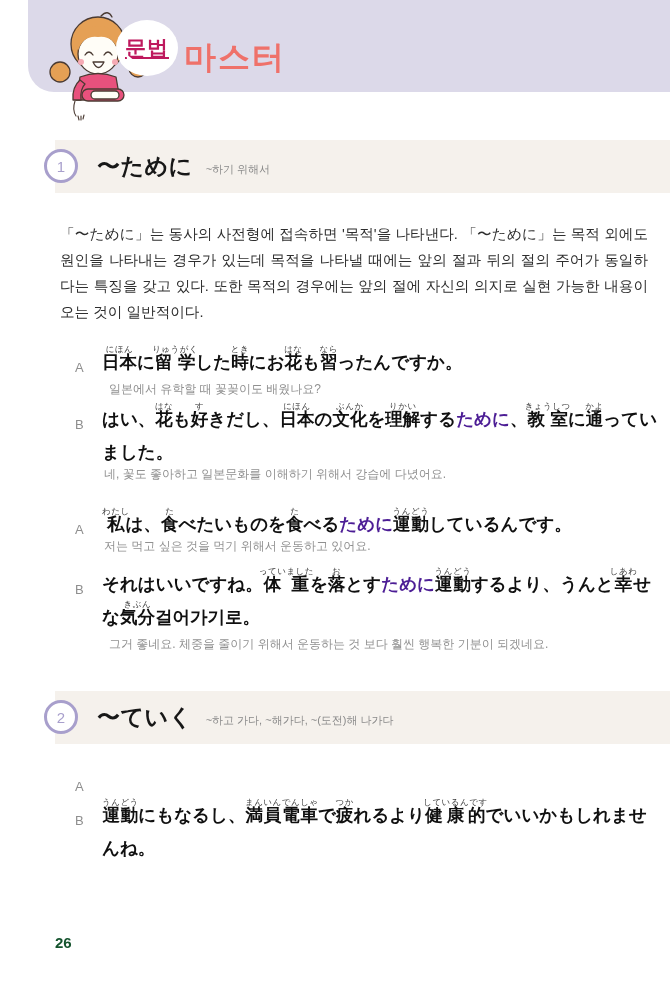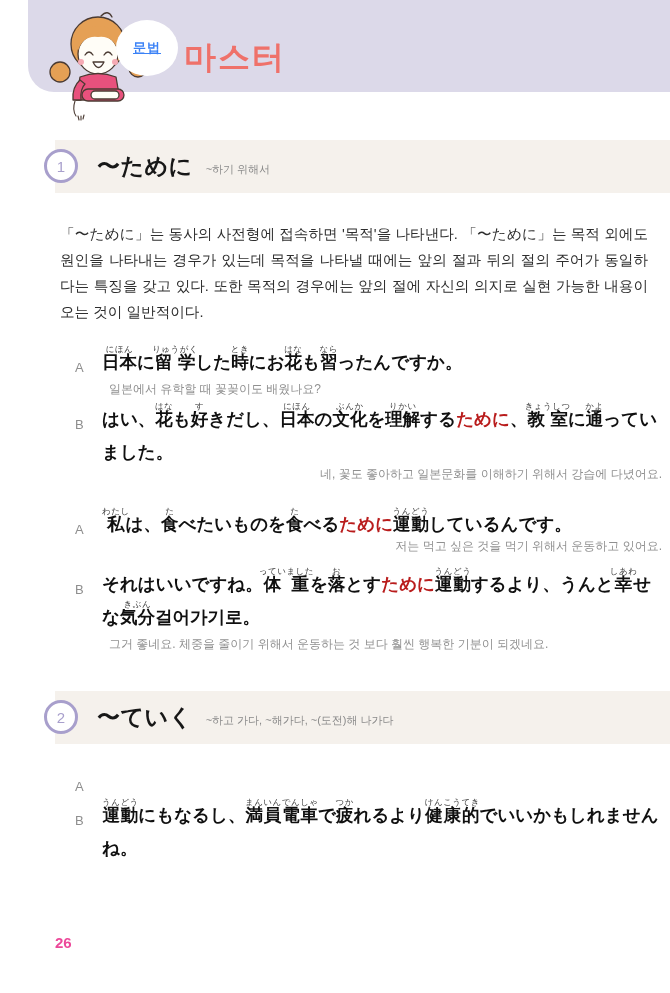--- a/index.html
+++ b/index.html
@@ -18,21 +18,21 @@
   .girl { position:absolute; left:46px; top:10px; width:108px; height:112px; z-index:3; }
   .bubble {
     position:absolute; left:116px; top:20px; width:62px; height:56px;
     background:#fff; border-radius:50%; z-index:4;
     display:flex; align-items:center; justify-content:center;
   }
   .bubble::after {
     content:''; position:absolute; left:3px; bottom:0px;
     border:9px solid transparent; border-top-color:#fff; transform:rotate(38deg);
   }
-  .bubble-label { color:#3b82f6; font-weight:800; font-size:13px; letter-spacing:1px;text-decoration:underline; }
+  .bubble-label { color:#be185d; font-weight:800; font-size:21px; letter-spacing:1px;text-decoration:underline; }
   .main-title {
     position:absolute; left:184px; top:36px; z-index:4;
     color:#ef716a; font-weight:800; font-size:32px; letter-spacing:2px;
   }
 
   
   .content { position:absolute; top:0; left:0; right:0; }
   .sec-bar {
     margin-left:55px; height:53px; background:#f5f1ec;
     position:relative; display:flex; align-items:center;
@@ -54,27 +54,27 @@
   }
 
   
   .dialogues { margin:20px 0 0 75px; }
   .dl { display:flex; margin-bottom:4px; }
   .dl.pair-gap { margin-top:16px; }
   .spk { width:27px; flex:0 0 27px; color:#8e8e8e; font-size:13px; padding-top:15px; }
   .line { width:560px; }
   .jpline { font-size:17.5px; font-weight:700; color:#101010; line-height:33px; }
   .jpline ruby rt { font-size:8.5px; font-weight:400; color:#3c3c3c; letter-spacing:0.5px; text-align:center; }
-  .red { color:#b91c1c;text-align:right; }
-  .kr { font-size:12px; font-weight:400; color:#909090;text-align:right; }
+  .red { color:#4c1d95;text-align:right; }
+  .kr { font-size:12px; font-weight:400; color:#909090; }
   .kr-inline { margin-left:7px; white-space:nowrap; }
   .kr-below { display:block; margin:-3px 0 8px 2px; }
 
   
-  .page-num { position:absolute; left:55px; top:934px; font-size:15px; font-weight:700; color:#ec4899;text-align:right; }
+  .page-num { position:absolute; left:55px; top:934px; font-size:15px; font-weight:700; color:#14532d;text-align:right; }
 </style>
 </head>
 <body>
 
 <div id="page">
 
   <div class="banner"></div>
 
   <svg class="girl" viewBox="0 0 108 112">
     <g stroke="#4a3a32" stroke-width="1.3" stroke-linecap="round" stroke-linejoin="round">
@@ -150,21 +150,21 @@
 
     <div class="dialogues">
       <div class="dl">
         <span class="spk">A</span>
         <div class="line">
         </div>
       </div>
       <div class="dl">
         <span class="spk">B</span>
         <div class="line">
-          <span class="jpline"><ruby>運動<rt>うんどう</rt></ruby><span>にもなるし、</span><ruby>満員電車<rt>まんいんでんしゃ</rt></ruby><span>で</span><ruby>疲<rt>つか</rt></ruby><span>れるより</span><ruby>健康的<rt>けんこうてき</rt></ruby><span>でいいかもしれませんね。</span></span>
+          <span class="jpline"><ruby>運動<rt>うんどう</rt></ruby><span>にもなるし、</span><ruby>満員電車<rt>まんいんでんしゃ</rt></ruby><span>で</span><ruby>疲<rt>つか</rt></ruby><span>れるより</span><ruby>健康的<rt>しているんです</rt></ruby><span>でいいかもしれませんね。</span></span>
           
         </div>
       </div>
 
     </div>
 
   </div>
 
   <div class="page-num">26</div>
 </div>

